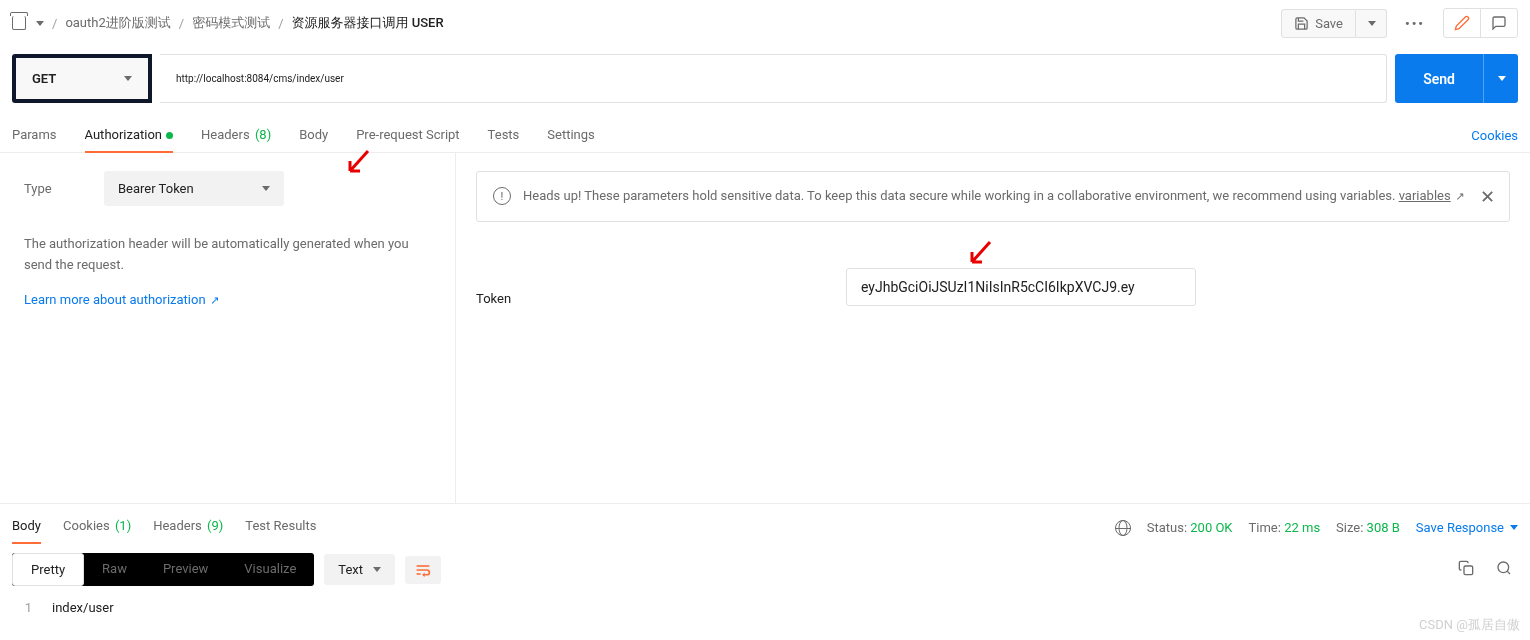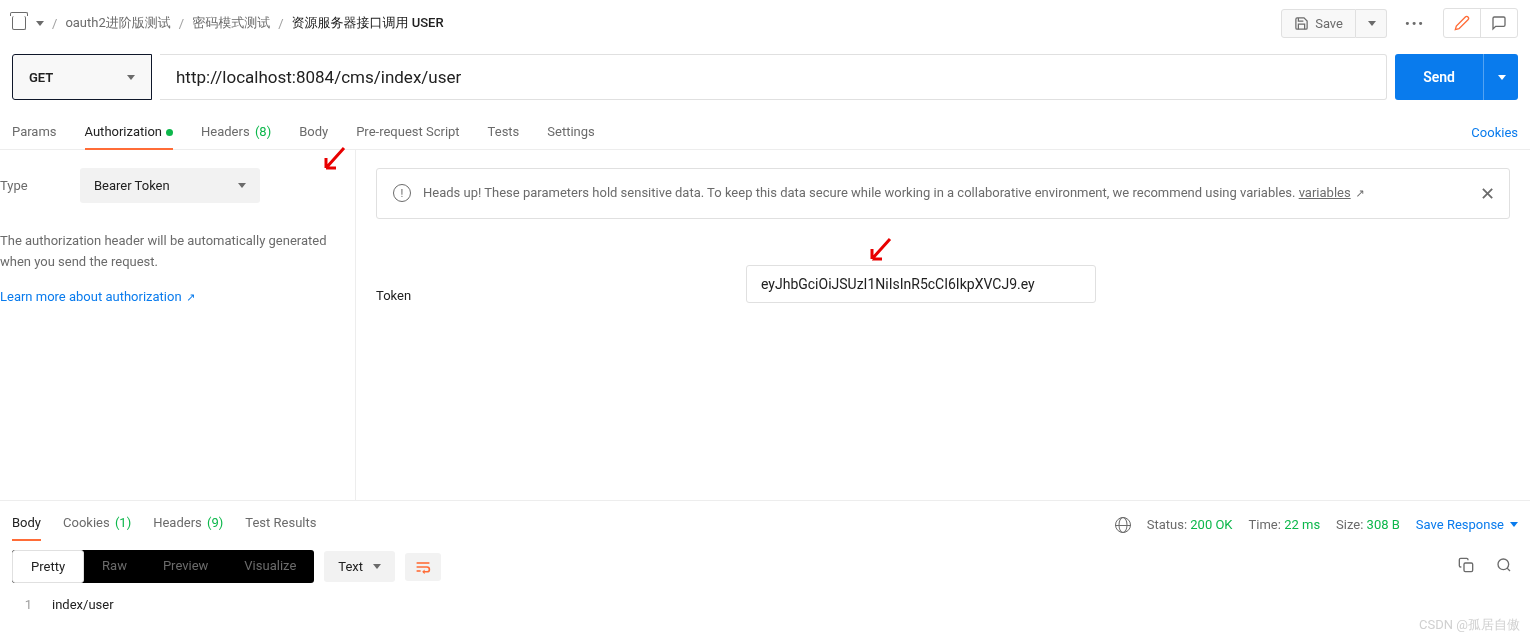--- a/index.html
+++ b/index.html
@@ -14,36 +14,36 @@
 .breadcrumb .current{color:#212121;font-weight:500}
 .top-actions{display:flex;gap:8px;align-items:center}
 .save-btn{display:flex;align-items:center;gap:6px;padding:6px 12px;border:1px solid #e0e0e0;background:#f8f8f8;border-radius:3px 0 0 3px;cursor:pointer;color:#6b6b6b;font-size:13px}
 .save-group{display:flex}
 .save-caret{padding:6px 10px;border:1px solid #e0e0e0;border-left:none;background:#f8f8f8;border-radius:0 3px 3px 0;cursor:pointer;display:flex;align-items:center}
 .more-btn{padding:6px 10px;cursor:pointer;color:#6b6b6b;letter-spacing:2px;font-weight:bold}
 .edit-group{display:flex;border:1px solid #e0e0e0;border-radius:3px;overflow:hidden}
 .edit-btn{padding:6px 10px;cursor:pointer;display:flex;align-items:center}
 .edit-btn:first-child{border-right:1px solid #e0e0e0}
 .url-row{display:flex;gap:8px;padding:0 12px 16px}
-.method-sel{display:flex;align-items:center;justify-content:space-between;padding:13px 16px;width:140px;border:1px solid #0f172a;border-radius:3px 0 0 3px;background:#f8f8f8;cursor:pointer;font-weight:600;color:#212121}
-.url-input{flex:1;padding:12px 16px;border:1px solid #e0e0e0;border-left:none;border-radius:0 3px 3px 0;font-size:17px;color:#212121;outline:none}
+.method-sel{display:flex;align-items:center;justify-content:space-between;padding:13px 16px;width:140px;border:4px solid #0f172a;border-radius:3px 0 0 3px;background:#f8f8f8;cursor:pointer;font-weight:600;color:#212121}
+.url-input{flex:1;padding:12px 16px;border:1px solid #e0e0e0;border-left:none;border-radius:0 3px 3px 0;font-size:10px;color:#212121;outline:none}
 .send-group{display:flex}
 .send-btn{padding:0 28px;background:#097bed;color:#fff;border:none;border-radius:3px 0 0 3px;font-weight:600;font-size:14px;cursor:pointer}
 .send-caret{padding:0 12px;background:#097bed;border:none;border-left:1px solid rgba(255,255,255,.3);border-radius:0 3px 3px 0;cursor:pointer;display:flex;align-items:center}
 .send-caret .caret{border-top-color:#fff}
 .tabs{display:flex;padding:0 12px;gap:28px;border-bottom:1px solid #ededed;align-items:center}
 .tab{padding:8px 0 10px;cursor:pointer;color:#6b6b6b;position:relative;font-size:13px}
 .tab.active{color:#212121}
 .tab.active::after{content:"";position:absolute;bottom:-1px;left:0;right:0;height:2px;background:#ff6c37}
 .badge-dot{display:inline-block;width:7px;height:7px;background:#0cb74b;border-radius:50%;margin-left:4px;vertical-align:middle}
 .badge-num{color:#0cb74b;margin-left:2px}
 .tabs-spacer{flex:1}
 .cookies-link{color:#097bed;cursor:pointer;padding:8px 0}
 .auth-body{display:flex;height:350px}
-.auth-left{width:356px;padding:18px 0;border-right:1px solid #ededed}
+.auth-left{width:456px;padding:18px 24px;border-right:1px solid #ededed}
 .type-row{display:flex;align-items:center;gap:20px;margin-bottom:28px}
 .type-label{color:#6b6b6b;flex:0 0 60px}
 .type-sel{display:flex;align-items:center;justify-content:space-between;padding:10px 14px;background:#f2f2f2;border-radius:3px;cursor:pointer;width:180px;font-size:13px}
 .help-text{color:#6b6b6b;line-height:1.6;margin-bottom:16px}
 .learn-link{color:#097bed;cursor:pointer}
 .ext-icon{font-size:11px;margin-left:2px}
 .auth-right{flex:1;padding:18px 20px}
 .info-banner{display:flex;align-items:flex-start;gap:12px;padding:14px 16px;border:1px solid #e0e0e0;border-radius:3px;color:#6b6b6b;position:relative;margin-bottom:46px}
 .info-icon{width:18px;height:18px;border:1.5px solid #6b6b6b;border-radius:50%;display:flex;align-items:center;justify-content:center;font-size:11px;flex-shrink:0;margin-top:1px}
 .info-text{line-height:1.6}

